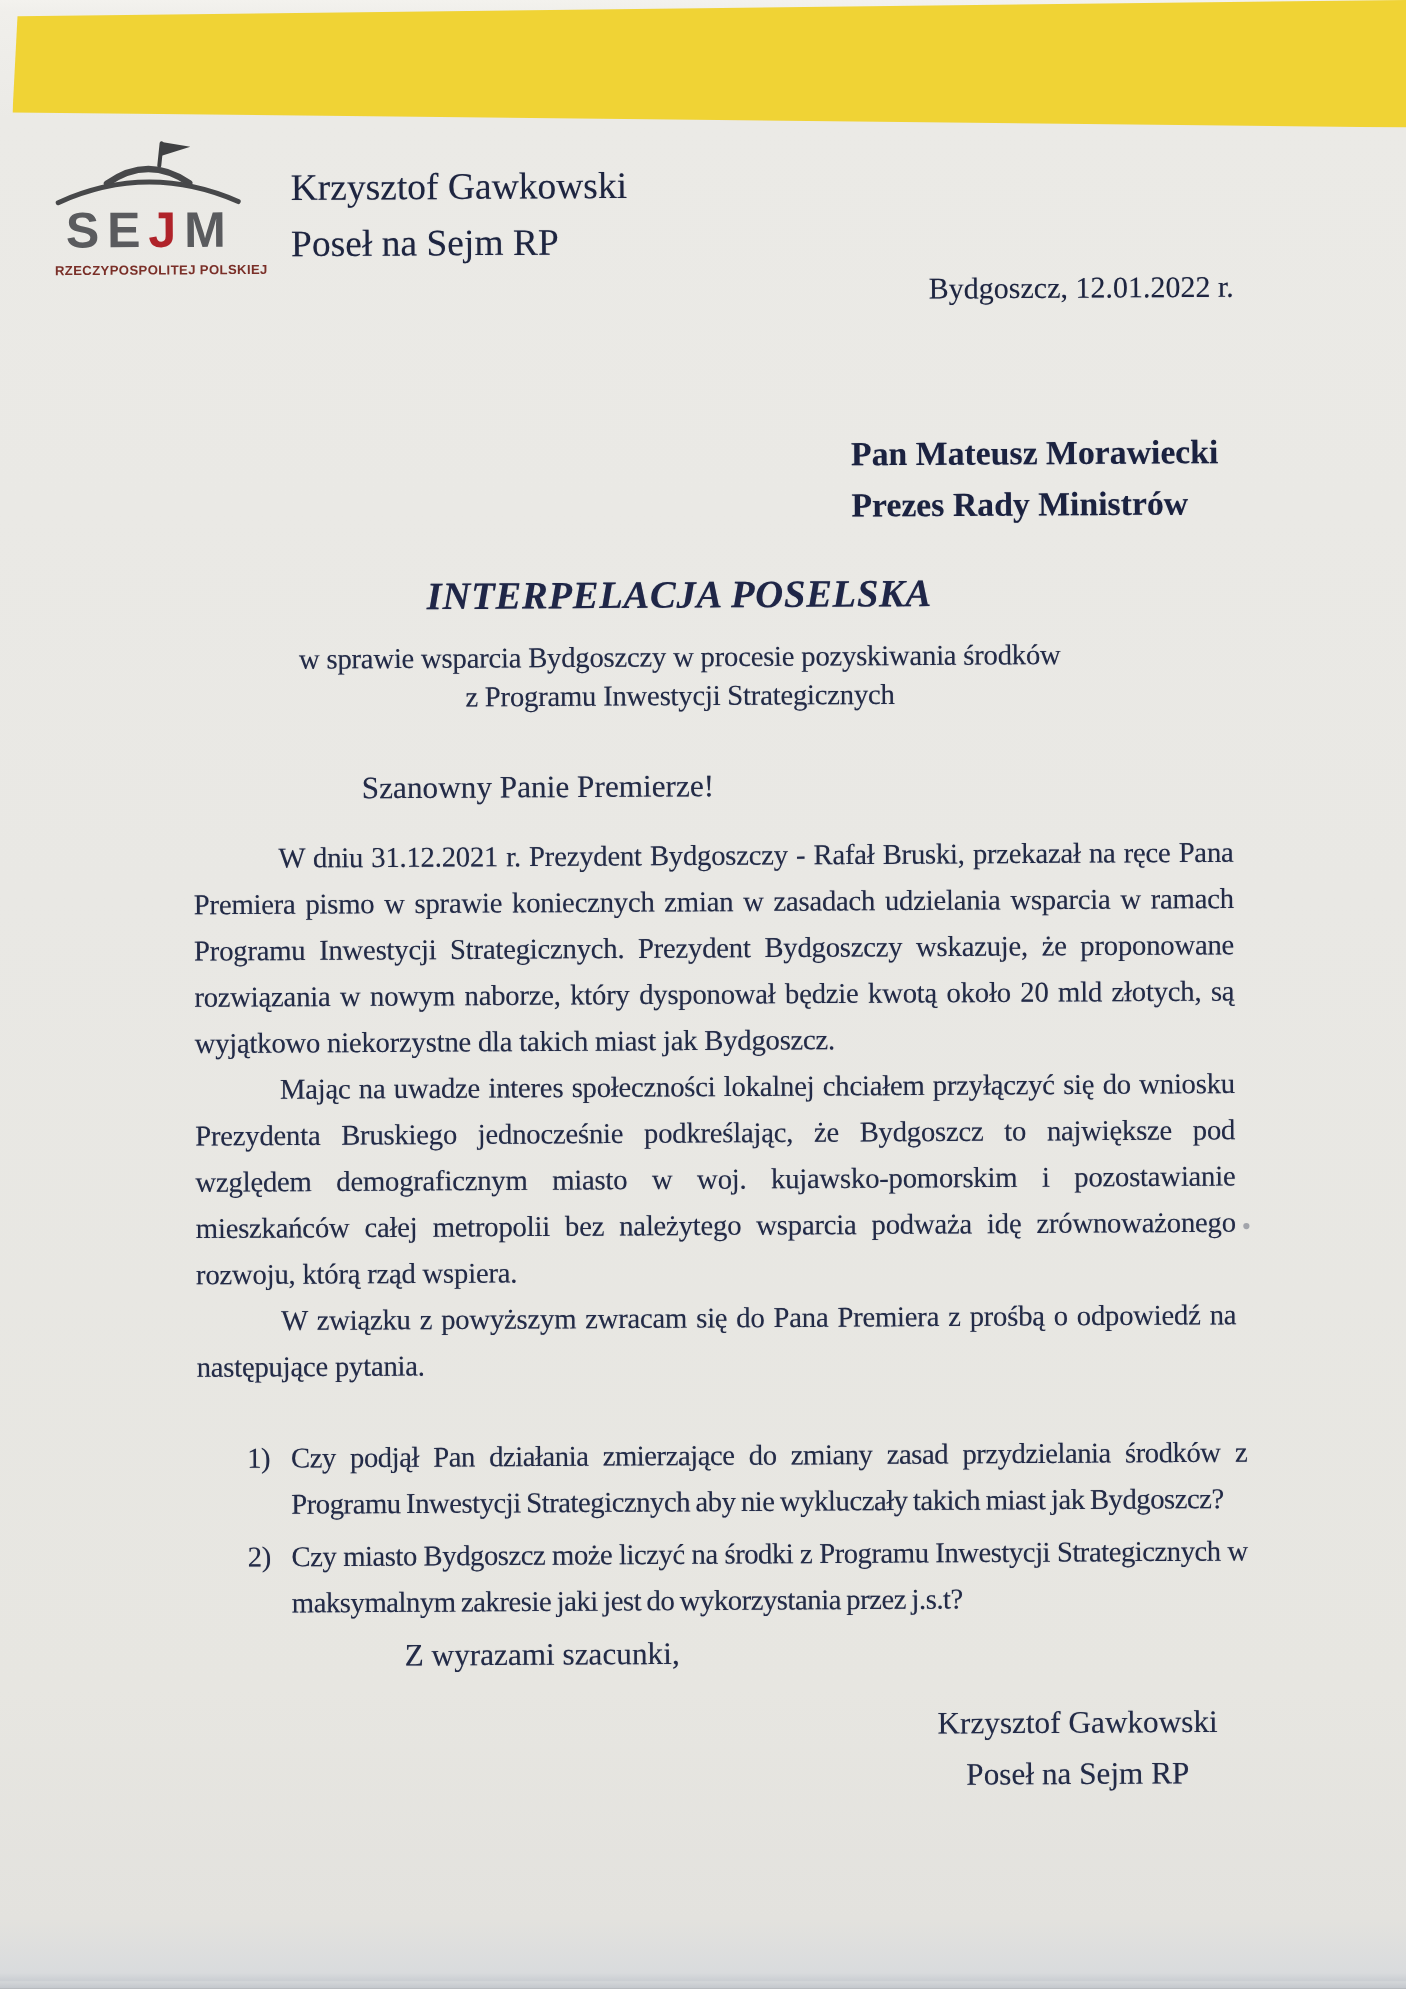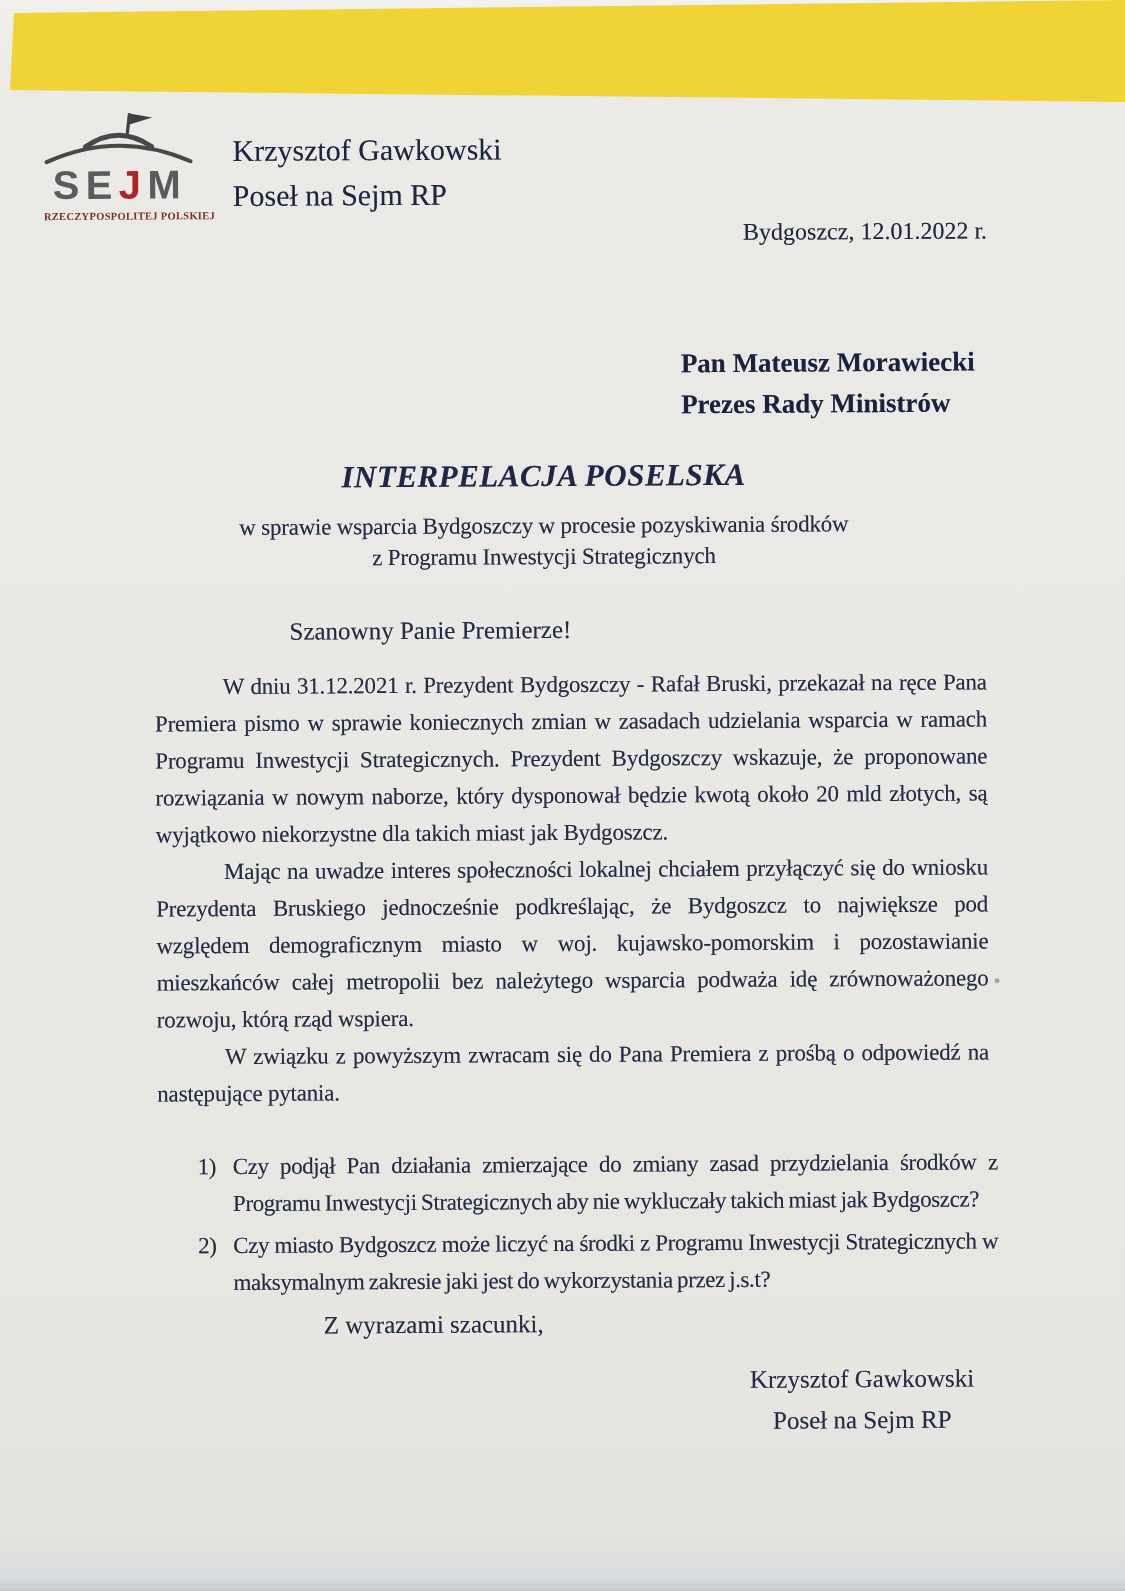--- a/index.html
+++ b/index.html
@@ -24,21 +24,21 @@
   
   .logo{position:absolute;left:47px;top:106px;width:150px;}
   .logo svg{display:block;}
   .logo-letters{
     display:flex;justify-content:space-between;width:128px;margin:-2px 0 0 9px;
     font-family:"Liberation Sans", sans-serif;font-weight:bold;font-size:40px;
     color:#5A5B5E;line-height:1;text-shadow:none;
   }
   .logo-letters .red{color:#B0232A;}
   .logo-caption{
-    margin-top:6px;font-family:Liberation Serif, serif;font-weight:bold;
+    margin-top:6px;font-family:Liberation Sans, sans-serif;font-weight:bold;
     font-size:10.5px;letter-spacing:0.3px;color:#7A2F28;white-space:nowrap;text-shadow:none;
   }
   
   .sender{position:absolute;left:236px;top:126px;font-size:30px;line-height:45px;color:#1E2540;}
   .date-line{position:absolute;left:700px;top:220px;width:290px;text-align:right;font-size:24px;color:#1E2540;}
   .addressee{position:absolute;left:683px;top:344px;font-size:27px;font-weight:bold;line-height:41px;color:#1B2240;}
   
   .title-block{position:absolute;left:145px;top:458px;width:800px;text-align:center;}
   .doc-title{font-size:31px;font-weight:bold;font-style:italic;letter-spacing:0.5px;color:#1F2647;margin-bottom:16px;}
   .doc-subtitle{font-size:23px;line-height:31px;letter-spacing:-0.2px;color:#232B47;}

